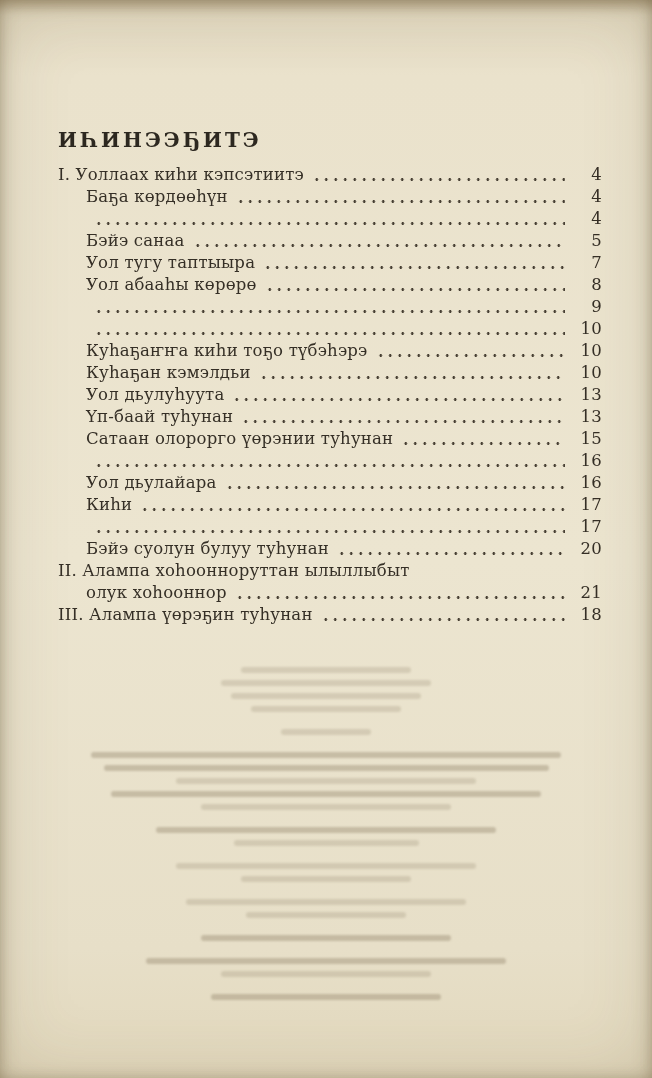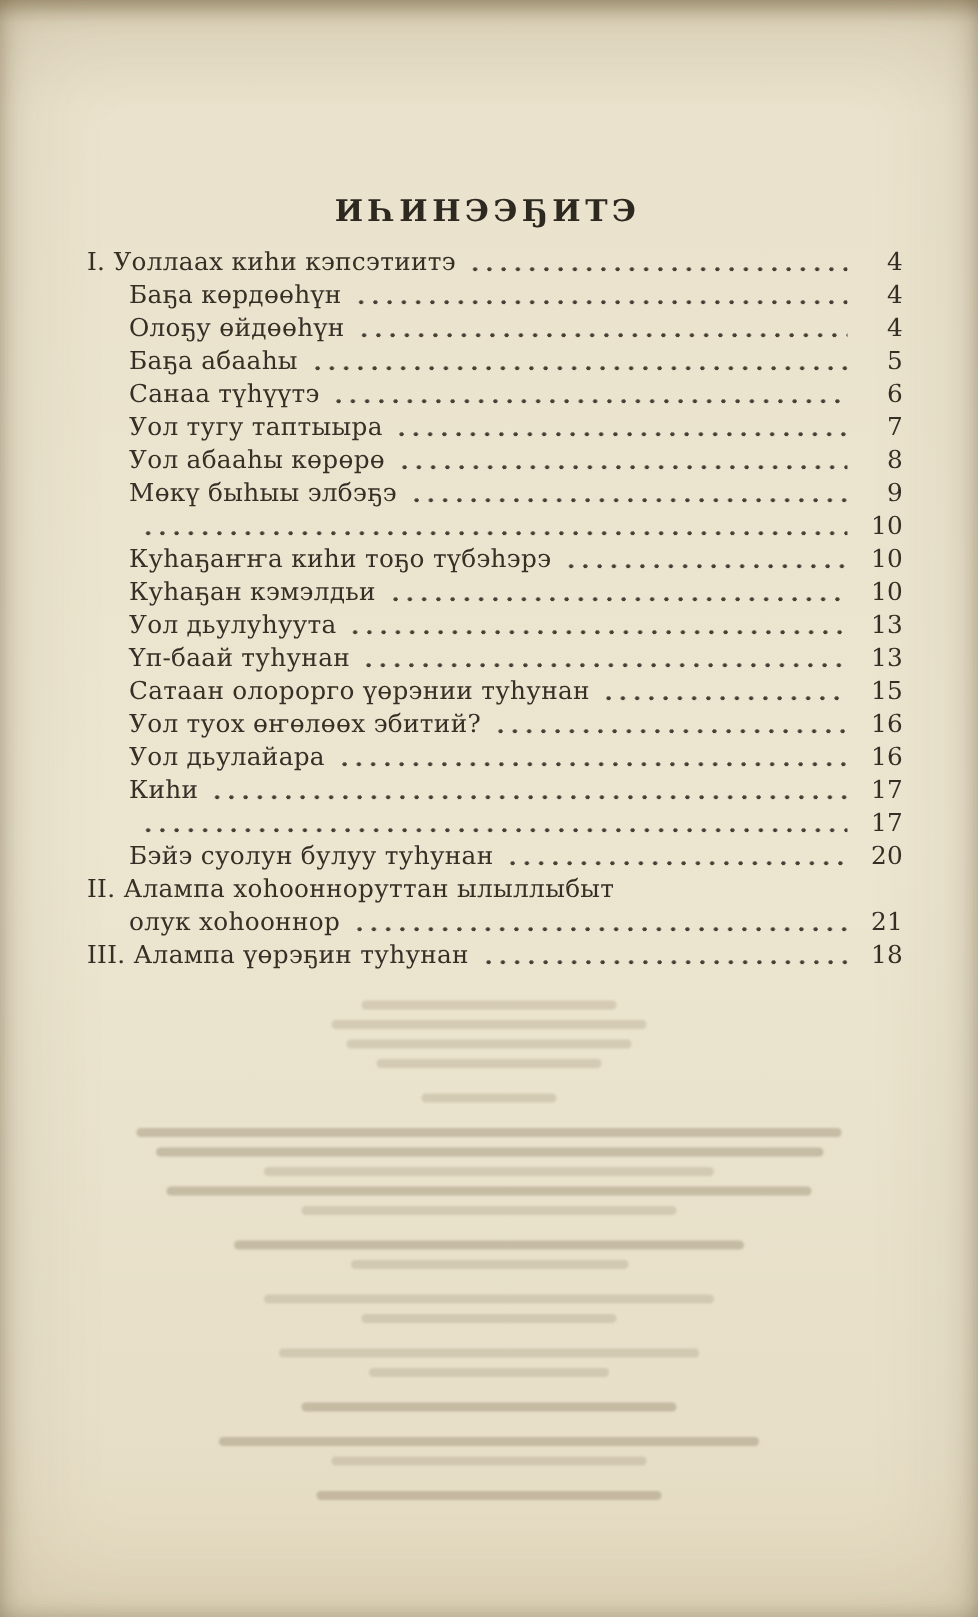--- a/index.html
+++ b/index.html
@@ -19,21 +19,21 @@
     box-shadow:
       inset 0 0 70px rgba(110, 92, 60, 0.18),
       inset 0 10px 16px -6px rgba(95, 78, 48, 0.40),
       inset 0 -10px 16px -10px rgba(95, 78, 48, 0.22),
       inset 12px 0 20px -12px rgba(95, 78, 48, 0.30),
       inset -12px 0 20px -12px rgba(95, 78, 48, 0.30);
   }
   .title {
     position: absolute;
     top: 128px; left: 58px; right: 60px;
-    text-align: center;
+    text-align: left;
     font-size: 20px;
     font-weight: 700;
     letter-spacing: 3px;
     color: #2d2820;
   }
   .toc {
     position: absolute;
     top: 164px; left: 58px; right: 50px;
   }
   .row {
@@ -93,51 +93,44 @@
       <span class="pg">4</span>
     </div>
 
     <div class="row sub">
       <span class="label">Баҕа көрдөөһүн</span>
       <span class="leader"></span>
       <span class="pg">4</span>
     </div>
 
     <div class="row sub">
-      <span class="label">Олоҕу өйдөөһүн</span>
       <span class="leader"></span>
       <span class="pg">4</span>
     </div>
 
     <div class="row sub">
-      <span class="label">Баҕа абааһы</span>
+      <span class="label">Бэйэ санаа</span>
       <span class="leader"></span>
       <span class="pg">5</span>
     </div>
 
-    <div class="row sub">
-      <span class="label">Санаа түһүүтэ</span>
-      <span class="leader"></span>
-      <span class="pg">6</span>
-    </div>
 
     <div class="row sub">
       <span class="label">Уол тугу таптыыра</span>
       <span class="leader"></span>
       <span class="pg">7</span>
     </div>
 
     <div class="row sub">
       <span class="label">Уол абааһы көрөрө</span>
       <span class="leader"></span>
       <span class="pg">8</span>
     </div>
 
     <div class="row sub">
-      <span class="label">Мөкү быһыы элбэҕэ</span>
       <span class="leader"></span>
       <span class="pg">9</span>
     </div>
 
     <div class="row sub">
       <span class="leader"></span>
       <span class="pg">10</span>
     </div>
 
     <div class="row sub">
@@ -164,21 +157,20 @@
       <span class="pg">13</span>
     </div>
 
     <div class="row sub">
       <span class="label">Сатаан олорорго үөрэнии туһунан</span>
       <span class="leader"></span>
       <span class="pg">15</span>
     </div>
 
     <div class="row sub">
-      <span class="label">Уол туох өҥөлөөх эбитий?</span>
       <span class="leader"></span>
       <span class="pg">16</span>
     </div>
 
     <div class="row sub">
       <span class="label">Уол дьулайара</span>
       <span class="leader"></span>
       <span class="pg">16</span>
     </div>
 

